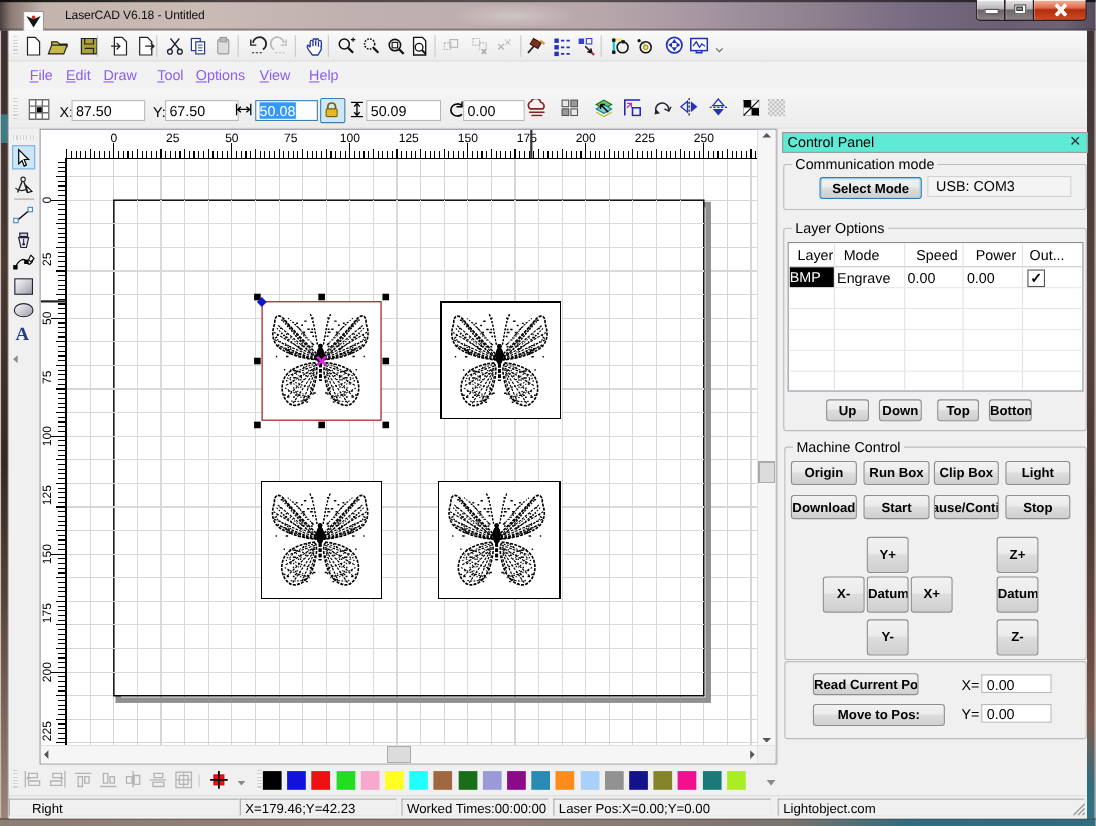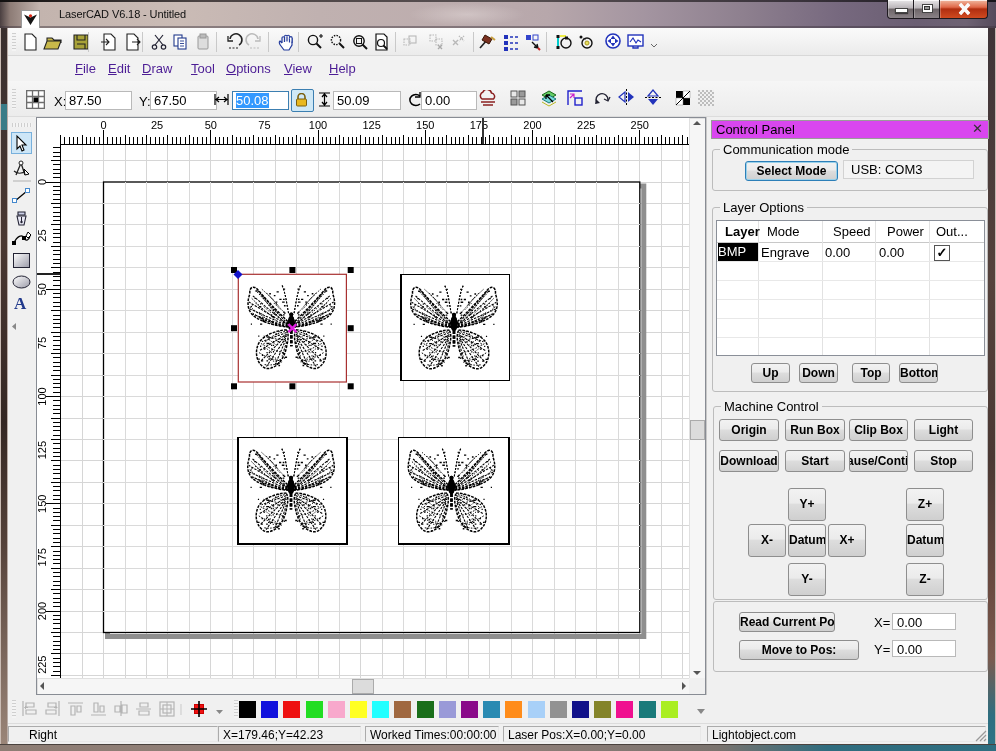--- a/index.html
+++ b/index.html
@@ -24,21 +24,21 @@
 .winbtn{top:0;height:19px;border:1px solid #1e1a20;border-top:none;box-sizing:border-box;box-shadow:inset 0 1px 0 rgba(255,255,255,.75),inset 1px 0 0 rgba(255,255,255,.25);}
 #btnmin{left:887px;width:27px;background:linear-gradient(#e8e6e8 0%,#b9b4b8 45%,#6d6568 50%,#8a8287 100%);border-radius:0 0 0 4px;}
 #btnmax{left:913px;width:27px;background:linear-gradient(#e8e6e8 0%,#b9b4b8 45%,#6d6568 50%,#8a8287 100%);}
 #btnclose{left:939px;width:49px;background:linear-gradient(#f0b8a0 0%,#e06848 40%,#b02e10 50%,#d04a20 100%);border-radius:0 0 4px 0;}
 .winglyph{position:absolute;color:#fff;font-weight:bold;text-shadow:0 1px 2px rgba(0,0,0,.6);}
 
 #client{left:8px;top:28px;width:980px;height:716px;background:#f0f0f0;}
 
 #toolbar1{left:0;top:0;width:980px;height:28px;background:linear-gradient(#fafafa,#ebebeb);border-bottom:1px solid #d8d8d8;box-sizing:border-box;}
 #menubar{left:0;top:28px;width:980px;height:25px;background:#f2f2f2;}
-.menuitem{position:absolute;top:5px;font-size:13px;color:#4c1d95;margin-left:48px;}
+.menuitem{position:absolute;top:5px;font-size:13px;color:#8b5cf6;}
 .menuitem span{text-decoration:underline;}
 #toolbar2{left:0;top:53px;width:980px;height:36px;background:linear-gradient(#f6f6f6,#ececec);border-bottom:1px solid #dcdcdc;box-sizing:border-box;}
 .tb2input{position:absolute;top:10px;height:17px;border:1px solid #b9b9b9;background:#fff;font-size:13px;padding:0 0 0 3px;line-height:17px;color:#000;}
 .tb2label{position:absolute;top:13px;font-size:13px;color:#000;}
 
 #leftbar{left:0;top:89px;width:28px;height:578px;background:#f0f0f0;}
 
 #canvas{left:28px;top:89px;width:670px;height:578px;background:#fff;border:1px solid #888c94;box-sizing:border-box;}
 
 #panel{left:700px;top:89px;width:280px;height:578px;background:#f0f0f0;}
@@ -491,42 +491,42 @@
           <path d="M656 553 l4,4 l4,-4 Z" fill="#555"></path>
           <rect x="0" y="560" width="652" height="16" fill="#f6f6f6" stroke="#e0e0e0" stroke-width="1" shape-rendering="crispEdges"></rect>
           <rect x="315" y="561" width="21" height="14" fill="#dcdcdc" stroke="#ababab" stroke-width="1" shape-rendering="crispEdges"></rect>
           <path d="M7 564 l-4,4 l4,4 Z" fill="#555"></path>
           <path d="M645 564 l4,4 l-4,4 Z" fill="#555"></path>
           <rect x="652" y="560" width="16" height="16" fill="#f0f0f0"></rect>
         </svg></div>
     <div class="abs" style="left:698px;top:89px;width:1px;height:578px;background:#c8c8c8;"></div>
     <div class="abs" id="panel">
 
-      <div class="abs" style="left:3px;top:3px;width:276px;height:17px;background:#d946ef;border:1px solid #9a9a9a;">
+      <div class="abs" style="left:3px;top:3px;width:276px;height:17px;background:#5eead4;border:1px solid #9a9a9a;">
         <div class="abs" style="left:4px;top:1px;font-size:13px;">Control Panel</div>
         <div class="abs" style="right:5px;top:0px;font-size:13px;color:#333;">✕</div>
       </div>
       <div class="gbox" style="left:4px;top:32px;width:274px;height:40px;"></div>
       <div class="glabel" style="left:12px;top:25px;">Communication mode</div>
       <div class="btn" style="left:37px;top:44px;width:93px;height:20px;line-height:18px;border:1px solid #2c7fb8;box-shadow:0 0 0 1px #9ad1ea inset;">Select Mode</div>
       <div class="abs" style="left:135px;top:43px;width:131px;height:19px;background:#f4f4f4;border:1px solid #d2d2d2;font-size:13px;padding-top:1px;padding-left:7px;box-sizing:border-box;">USB: COM3</div>
       <div class="gbox" style="left:4px;top:90px;width:274px;height:183px;"></div>
       <div class="glabel" style="left:12px;top:83px;">Layer Options</div>
       <div class="abs" id="laytable" style="left:8px;top:103px;width:267px;height:134px;background:#fff;border:1px solid #8a8f98;">
         <div class="abs" style="left:0;top:0;width:267px;height:21px;border-bottom:1px solid #c8c8c8;"></div>
         <div class="abs" style="left:41px;top:0;width:1px;height:134px;background:#e2e2e2;"></div>
         <div class="abs" style="left:105px;top:0;width:1px;height:134px;background:#e2e2e2;"></div>
         <div class="abs" style="left:158px;top:0;width:1px;height:134px;background:#e2e2e2;"></div>
         <div class="abs" style="left:212px;top:0;width:1px;height:134px;background:#e2e2e2;"></div>
         <div class="abs" style="left:0;top:40px;width:267px;height:1px;background:#e8e8e8;"></div>
         <div class="abs" style="left:0;top:59px;width:267px;height:1px;background:#e8e8e8;"></div>
         <div class="abs" style="left:0;top:78px;width:267px;height:1px;background:#e8e8e8;"></div>
         <div class="abs" style="left:0;top:97px;width:267px;height:1px;background:#e8e8e8;"></div>
         <div class="abs" style="left:0;top:116px;width:267px;height:1px;background:#e8e8e8;"></div>
-        <div class="abs" style="left:8px;top:3px;font-size:13px;font-weight:bold;">Layer</div>
+        <div class="abs" style="left:8px;top:3px;font-size:13px;">Layer</div>
         <div class="abs" style="left:50px;top:3px;font-size:13px;">Mode</div>
         <div class="abs" style="left:116px;top:3px;font-size:13px;">Speed</div>
         <div class="abs" style="left:170px;top:3px;font-size:13px;">Power</div>
         <div class="abs" style="left:219px;top:3px;font-size:13px;">Out...</div>
         <div class="abs" style="left:1px;top:22px;width:40px;height:18px;background:#000;color:#fff;font-size:13px;padding:1px 0 0 0;box-sizing:border-box;">BMP</div>
         <div class="abs" style="left:44px;top:24px;font-size:13px;">Engrave</div>
         <div class="abs" style="left:108px;top:24px;font-size:13px;">0.00</div>
         <div class="abs" style="left:162px;top:24px;font-size:13px;">0.00</div>
         <div class="abs" style="left:217px;top:24px;width:14px;height:14px;border:1px solid #555;background:#fff;font-size:13px;line-height:13px;font-weight:bold;text-align:center;">✓</div>
       </div>

